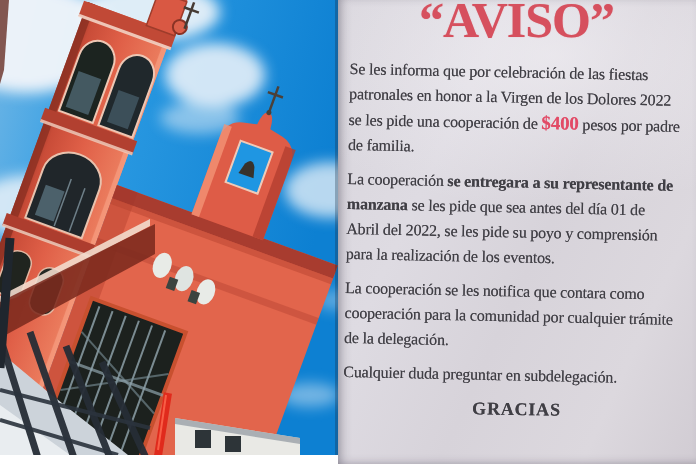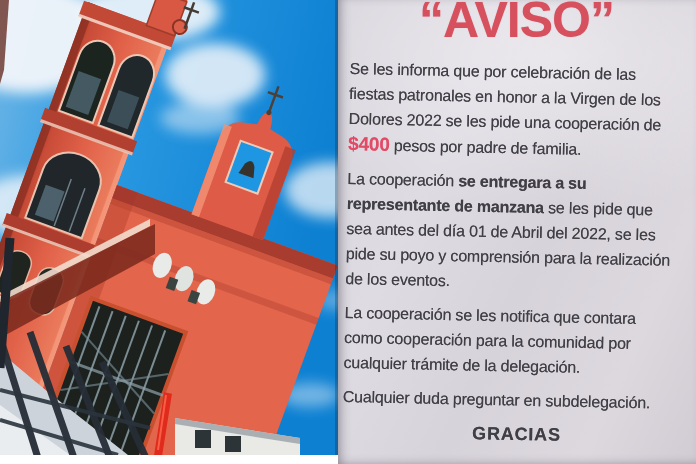--- a/index.html
+++ b/index.html
@@ -1,19 +1,19 @@
 <!DOCTYPE html>
 <html style="--title-color: #d6505e; --amount-color: #e24a66; --text-color: #403f45;"><head>
 <meta charset="utf-8">
 <style>
   html,body{margin:0;padding:0;background:#777;}
   *{box-sizing:border-box;}
   #root{
     position:relative;width:696px;height:464px;overflow:hidden;
-    font-family:Liberation Sans, sans-serif;
+    font-family:Liberation Serif, serif;
     background:#fff;
   }
   
   #photo-wrap{
     position:absolute;left:0;top:0;width:338px;height:464px;background:#fff;
   }
   #photo-wrap svg{display:block;}
   #photo-edge{
     position:absolute;right:0;top:0;width:3px;height:455px;
     background:rgba(25,40,60,.30);

